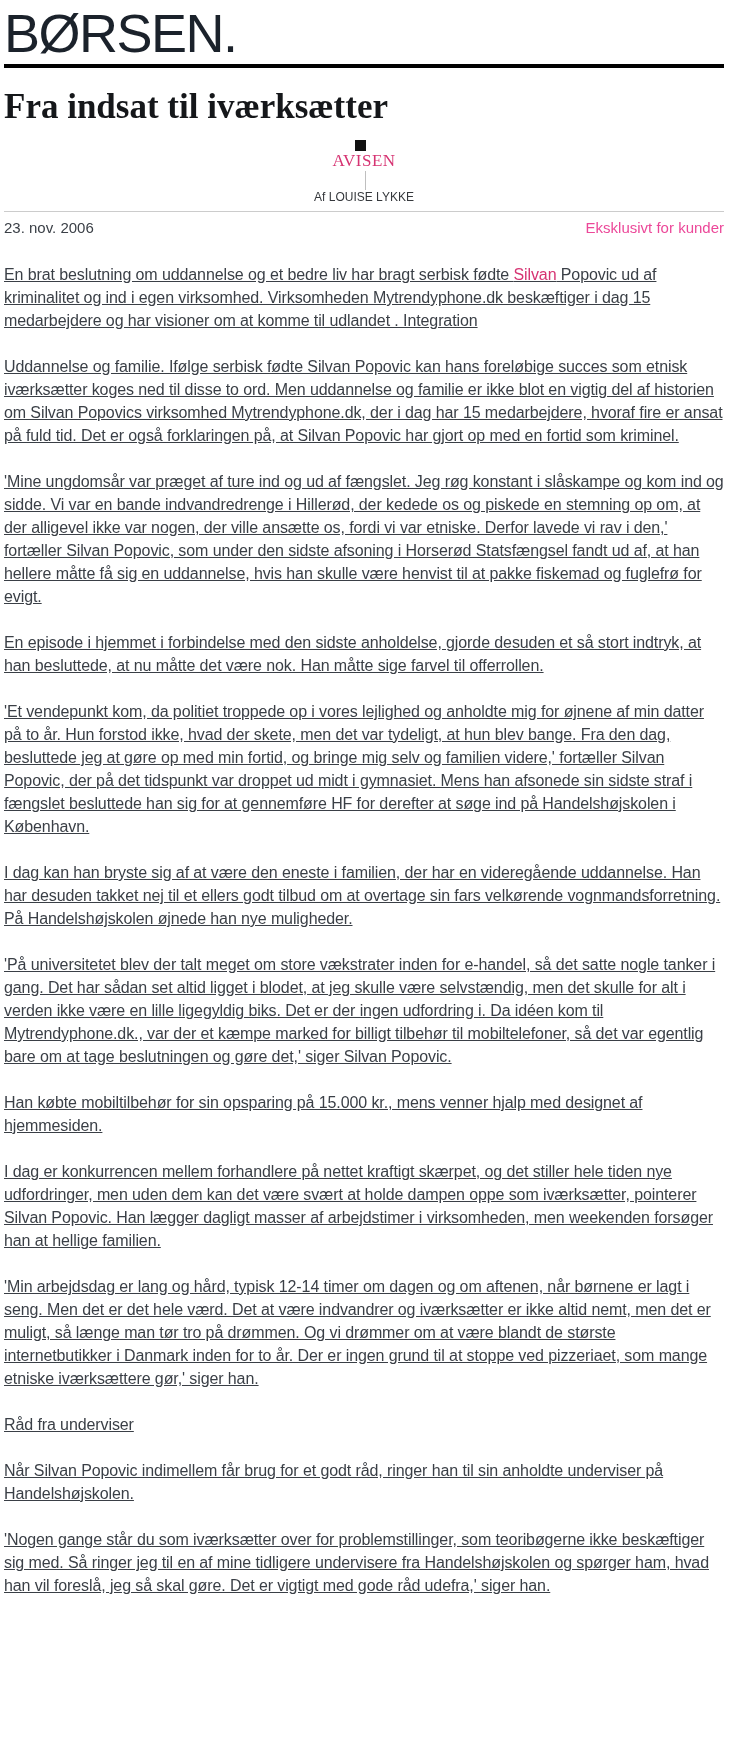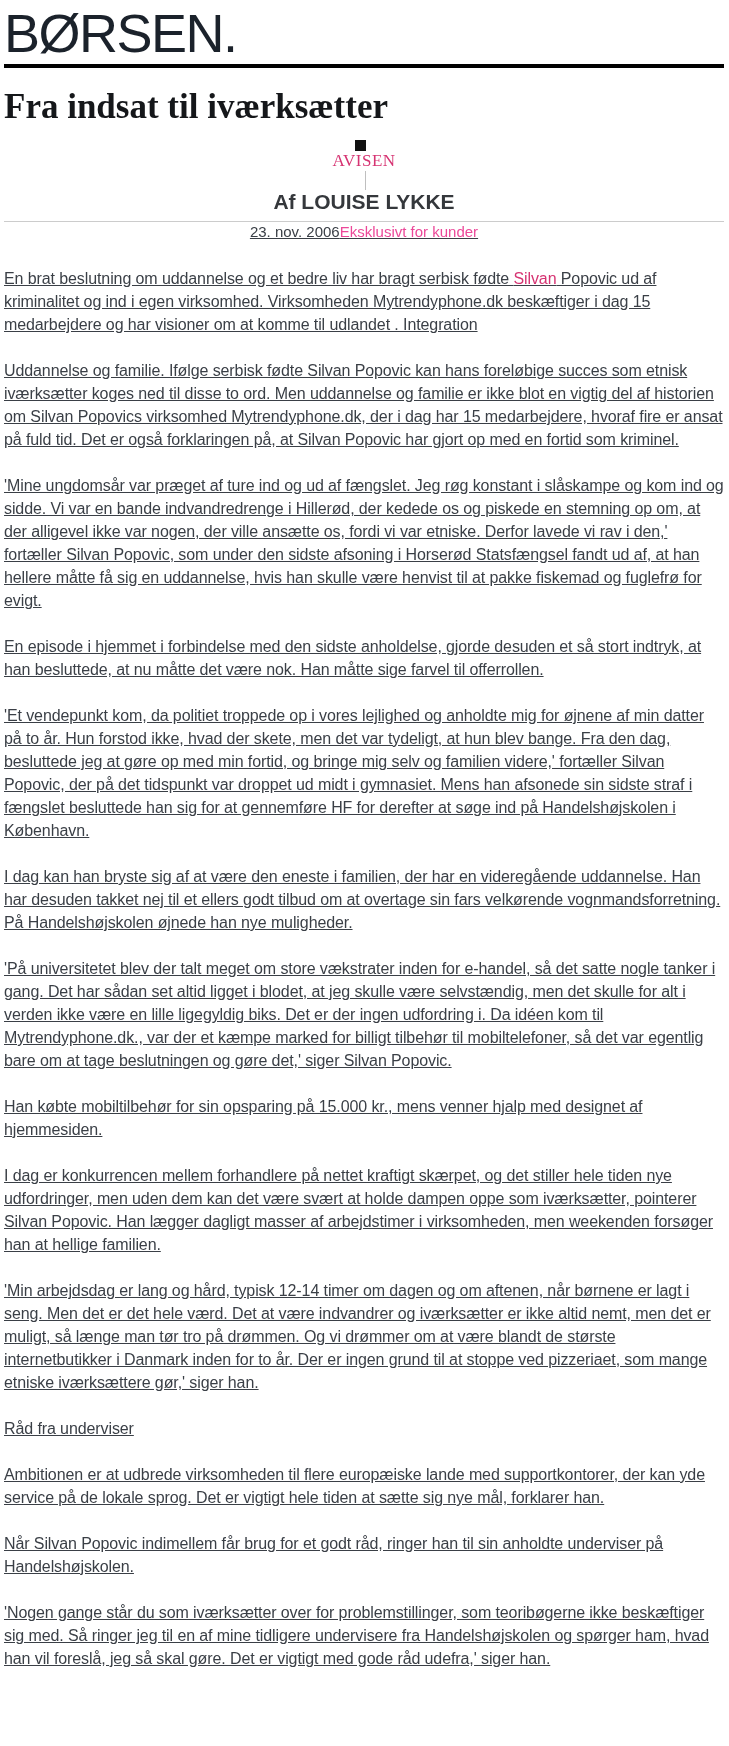--- a/index.html
+++ b/index.html
@@ -66,32 +66,30 @@
     cursor: pointer;
   }
   .meta-divider {
     width: 1px;
     height: 19px;
     background: #bfbfbf;
     margin: 0 14px 0 16px;
     flex: 0 0 auto;
   }
   .byline {
-    font-size: 21px;
+    font-size: 12px;
     color: #35383c;
-    font-weight: bold;
   }
 
   
   .date-row {
     display: flex;
-    justify-content: center;
+    justify-content: space-between;
     align-items: baseline;
-    margin-top: 1px;
-    text-decoration: underline;
+    margin-top: 7px;
   }
   .date-text { font-size: 15px; color: #3a3f46; }
   .badge-text { font-size: 15px; color: #ec4899; }
 
   
   .article-body { margin-top: 27px; text-decoration: underline; }
   .body-p, .lead-p {
     font-size: 16px;
     line-height: 23px;
     letter-spacing: -0.1px;
@@ -137,19 +135,18 @@
         <p class="body-p">Uddannelse og familie. Ifølge serbisk fødte Silvan Popovic kan hans foreløbige succes som etnisk iværksætter koges ned til disse to ord. Men uddannelse og familie er ikke blot en vigtig del af historien om Silvan Popovics virksomhed Mytrendyphone.dk, der i dag har 15 medarbejdere, hvoraf fire er ansat på fuld tid. Det er også forklaringen på, at Silvan Popovic har gjort op med en fortid som kriminel.</p>
         <p class="body-p">'Mine ungdomsår var præget af ture ind og ud af fængslet. Jeg røg konstant i slåskampe og kom ind og sidde. Vi var en bande indvandredrenge i Hillerød, der kedede os og piskede en stemning op om, at der alligevel ikke var nogen, der ville ansætte os, fordi vi var etniske. Derfor lavede vi rav i den,' fortæller Silvan Popovic, som under den sidste afsoning i Horserød Statsfængsel fandt ud af, at han hellere måtte få sig en uddannelse, hvis han skulle være henvist til at pakke fiskemad og fuglefrø for evigt.</p>
         <p class="body-p">En episode i hjemmet i forbindelse med den sidste anholdelse, gjorde desuden et så stort indtryk, at han besluttede, at nu måtte det være nok. Han måtte sige farvel til offerrollen.</p>
         <p class="body-p">'Et vendepunkt kom, da politiet troppede op i vores lejlighed og anholdte mig for øjnene af min datter på to år. Hun forstod ikke, hvad der skete, men det var tydeligt, at hun blev bange. Fra den dag, besluttede jeg at gøre op med min fortid, og bringe mig selv og familien videre,' fortæller Silvan Popovic, der på det tidspunkt var droppet ud midt i gymnasiet. Mens han afsonede sin sidste straf i fængslet besluttede han sig for at gennemføre HF for derefter at søge ind på Handelshøjskolen i København.</p>
         <p class="body-p">I dag kan han bryste sig af at være den eneste i familien, der har en videregående uddannelse. Han har desuden takket nej til et ellers godt tilbud om at overtage sin fars velkørende vognmandsforretning. På Handelshøjskolen øjnede han nye muligheder.</p>
         <p class="body-p">'På universitetet blev der talt meget om store vækstrater inden for e-handel, så det satte nogle tanker i gang. Det har sådan set altid ligget i blodet, at jeg skulle være selvstændig, men det skulle for alt i verden ikke være en lille ligegyldig biks. Det er der ingen udfordring i. Da idéen kom til Mytrendyphone.dk., var der et kæmpe marked for billigt tilbehør til mobiltelefoner, så det var egentlig bare om at tage beslutningen og gøre det,' siger Silvan Popovic.</p>
         <p class="body-p">Han købte mobiltilbehør for sin opsparing på 15.000 kr., mens venner hjalp med designet af hjemmesiden.</p>
         <p class="body-p">I dag er konkurrencen mellem forhandlere på nettet kraftigt skærpet, og det stiller hele tiden nye udfordringer, men uden dem kan det være svært at holde dampen oppe som iværksætter, pointerer Silvan Popovic. Han lægger dagligt masser af arbejdstimer i virksomheden, men weekenden forsøger han at hellige familien.</p>
         <p class="body-p">'Min arbejdsdag er lang og hård, typisk 12-14 timer om dagen og om aftenen, når børnene er lagt i seng. Men det er det hele værd. Det at være indvandrer og iværksætter er ikke altid nemt, men det er muligt, så længe man tør tro på drømmen. Og vi drømmer om at være blandt de største internetbutikker i Danmark inden for to år. Der er ingen grund til at stoppe ved pizzeriaet, som mange etniske iværksættere gør,' siger han.</p>
         <p class="body-p">Råd fra underviser</p>
-        <p class="body-p">Ambitionen er at udbrede virksomheden til flere europæiske lande med supportkontorer, der kan yde service på de lokale sprog. Det er vigtigt hele tiden at sætte sig nye mål, forklarer han.</p>
         <p class="body-p">Når Silvan Popovic indimellem får brug for et godt råd, ringer han til sin anholdte underviser på Handelshøjskolen.</p>
         <p class="body-p">'Nogen gange står du som iværksætter over for problemstillinger, som teoribøgerne ikke beskæftiger sig med. Så ringer jeg til en af mine tidligere undervisere fra Handelshøjskolen og spørger ham, hvad han vil foreslå, jeg så skal gøre. Det er vigtigt med gode råd udefra,' siger han.</p>
       </div>
   </div>
 
 </div>
 
 </body></html>

